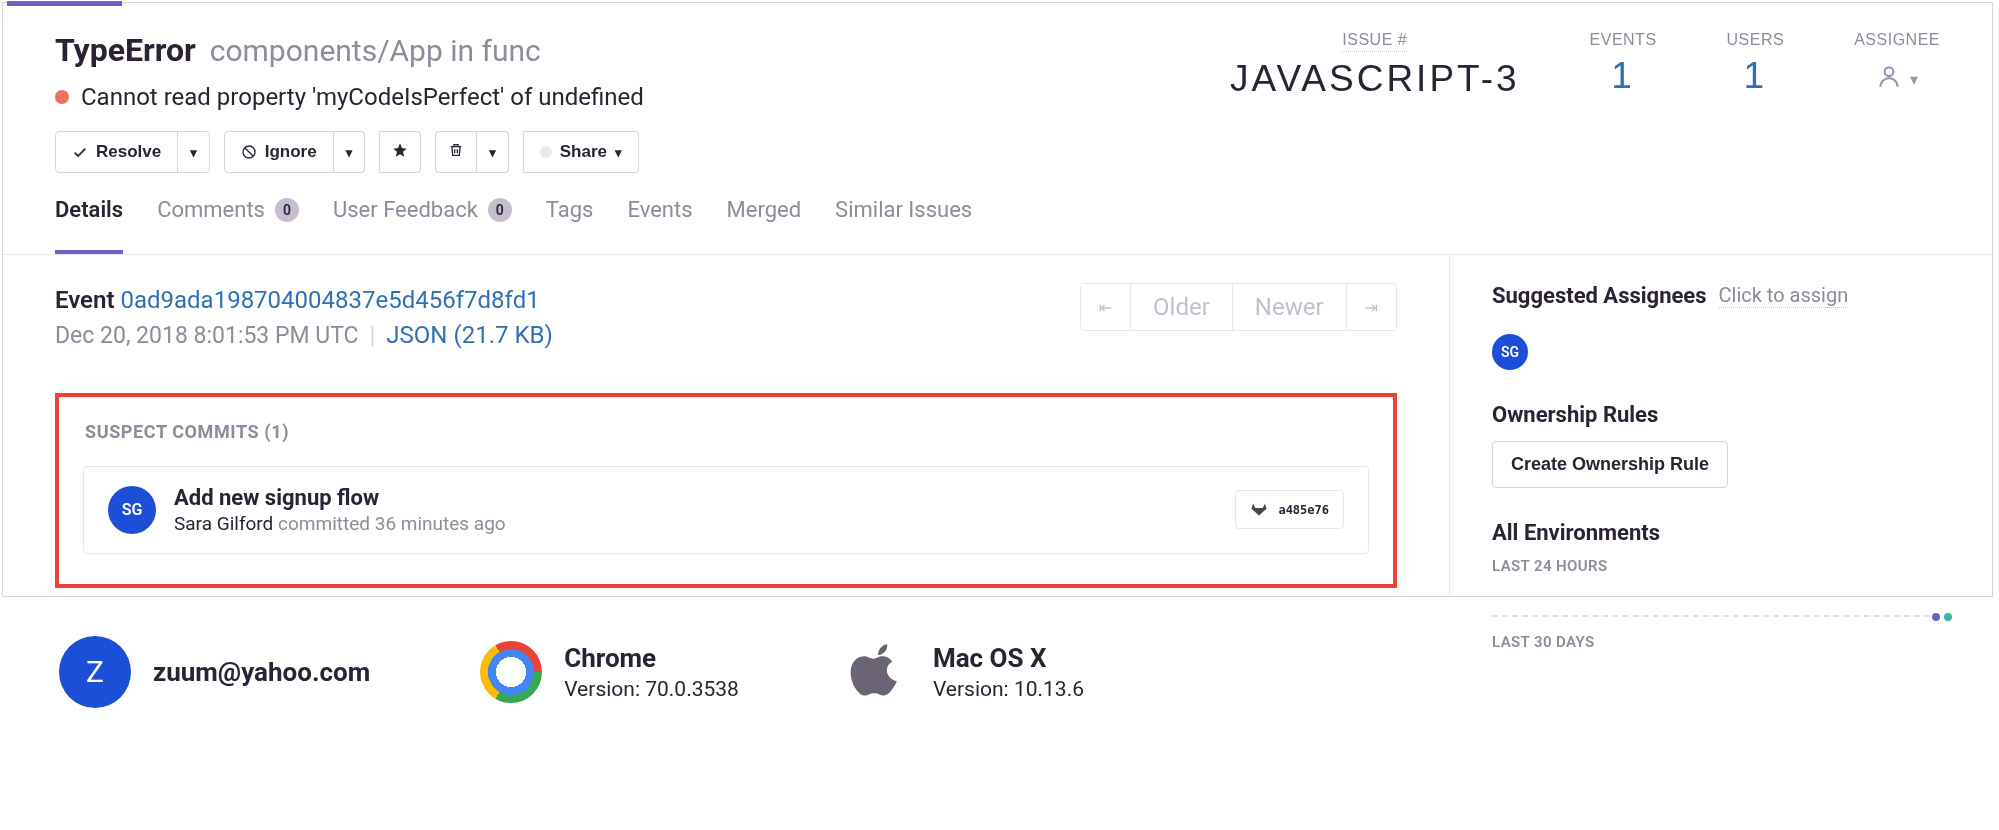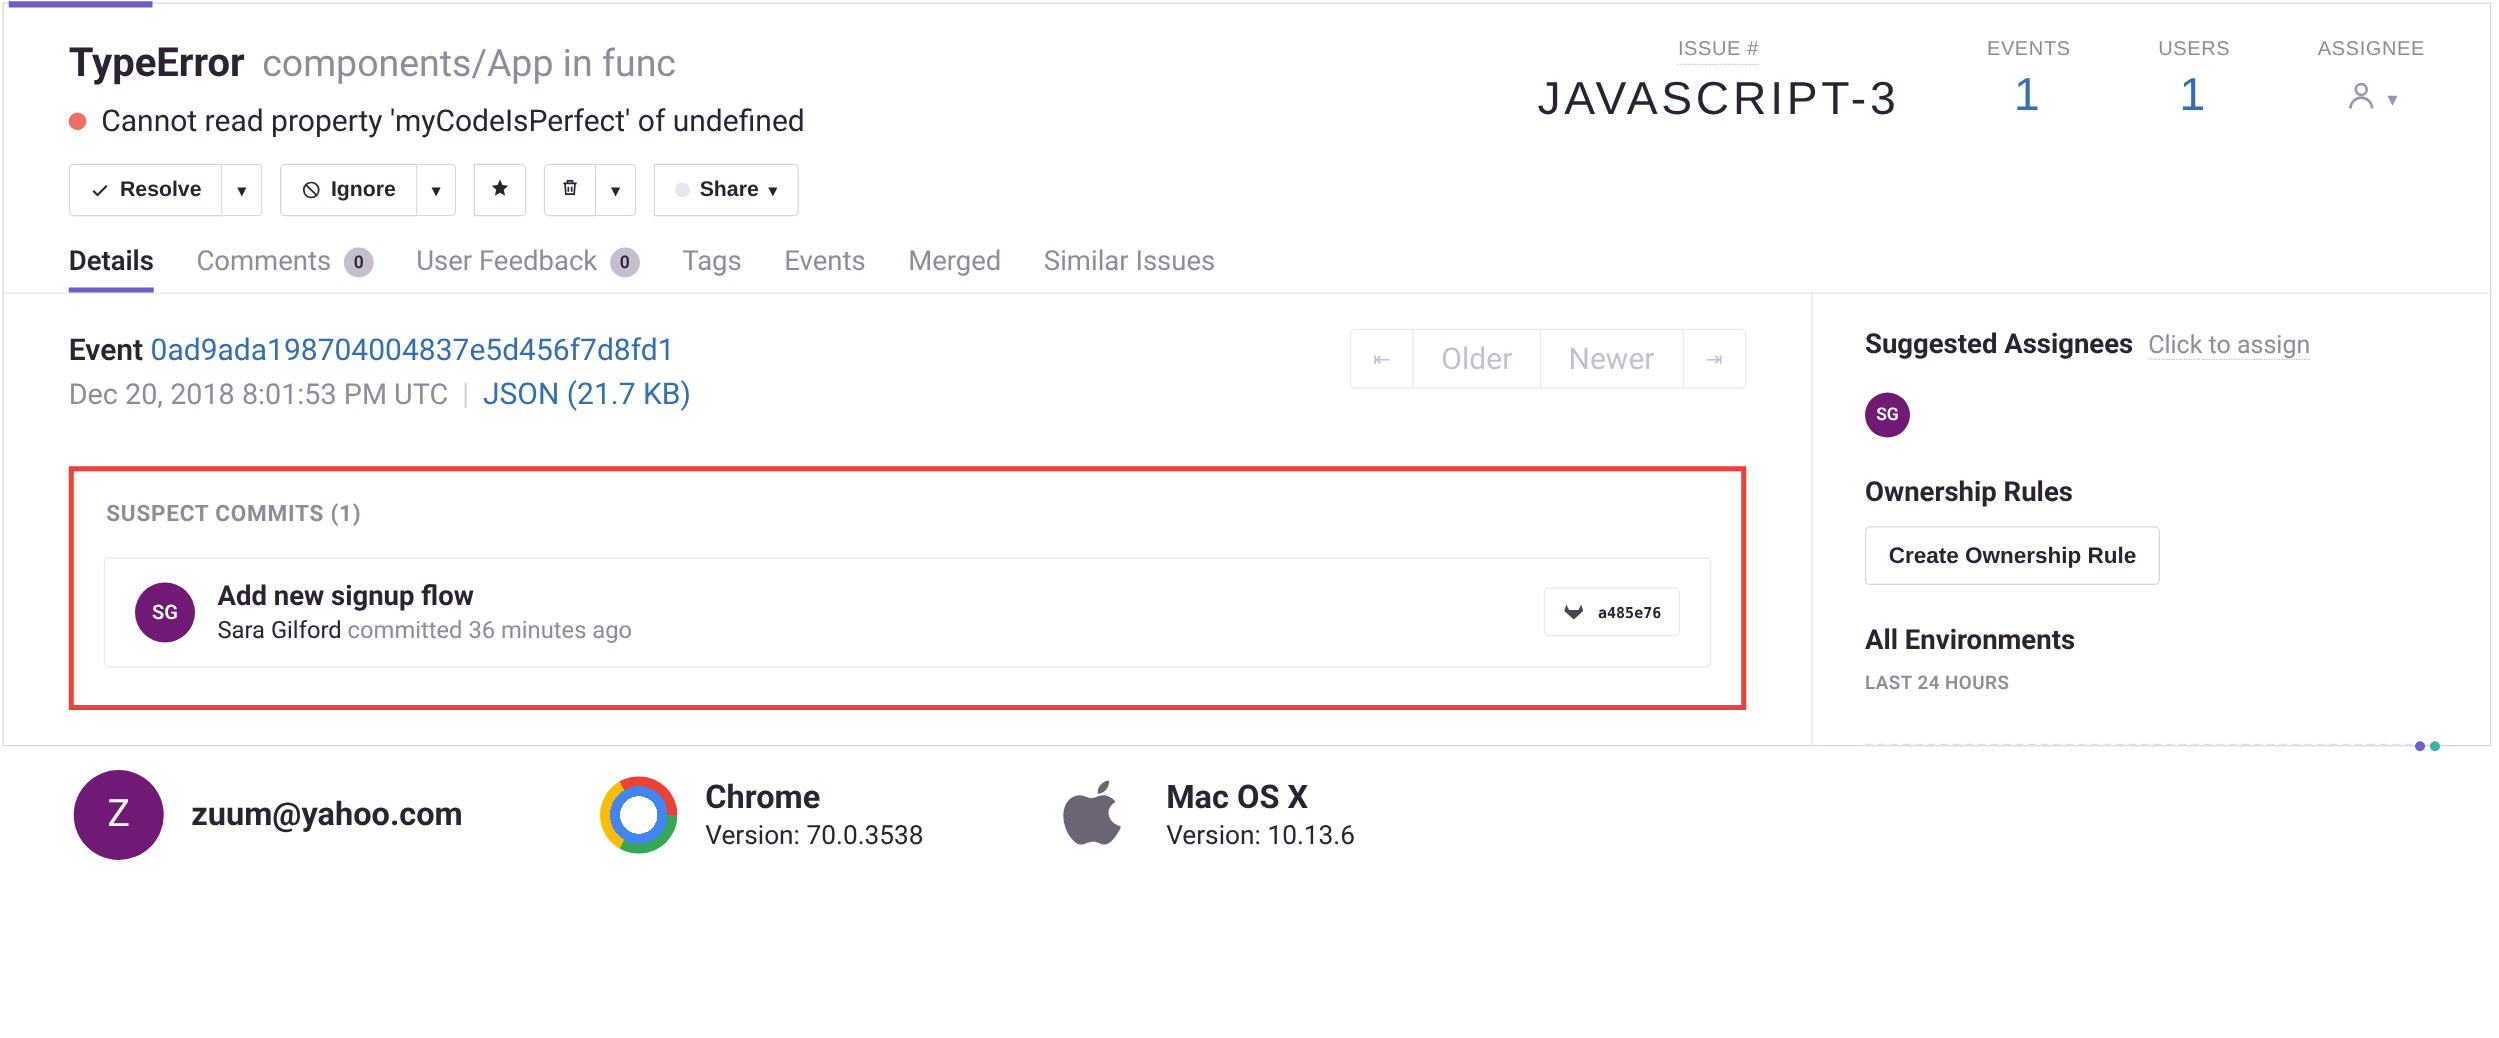--- a/index.html
+++ b/index.html
@@ -145,21 +145,21 @@
 
   
   .tabs {
     display: flex;
     gap: 34px;
     padding: 24px 52px 0 52px;
     border-bottom: 1px solid #e9e6ed;
     font-size: 22px;
   }
   .tab {
-    padding-bottom: 8px;
+    padding-bottom: 28px;
     color: #918a9b;
     cursor: pointer;
     display: flex;
     align-items: center;
     gap: 10px;
     border-bottom: 4px solid transparent;
   }
   .tab.active {
     color: #2b2233;
     font-weight: 600;
@@ -245,21 +245,21 @@
     padding: 18px 24px;
     display: flex;
     align-items: center;
     justify-content: space-between;
     box-shadow: 0 1px 0 rgba(0,0,0,0.02);
   }
   .commit-left { display: flex; gap: 18px; align-items: center; }
   .avatar {
     width: 48px; height: 48px;
     border-radius: 50%;
-    background: #701a75;
+    background: #1d4ed8;
     color: #fff;
     font-weight: 600;
     display: inline-flex;
     align-items: center;
     justify-content: center;
   }
   .avatar.small { width: 36px; height: 36px; font-size: 14px; }
   .avatar.lg { width: 72px; height: 72px; font-size: 30px; font-weight: 400; }
   .commit-info .commit-title { font-size: 22px; font-weight: 700; }
   .commit-info .commit-sub { font-size: 19px; color: #2b2233; margin-top: 2px; }
@@ -573,15 +573,16 @@
       <div class="side-line">
         <span class="avatar small">SG</span>
       </div>
       <div class="spacer"></div>
       <h3>Ownership Rules</h3>
       <button class="side-btn">Create Ownership Rule</button>
       <div class="spacer"></div>
       <h3>All Environments</h3>
       <div class="side-sub">LAST 24 HOURS</div>
       <div class="divider"></div>
+      <div class="side-sub" style="margin-top:16px">LAST 30 DAYS</div>
     </div>
   </div>
 </div>
 
 </body></html>

